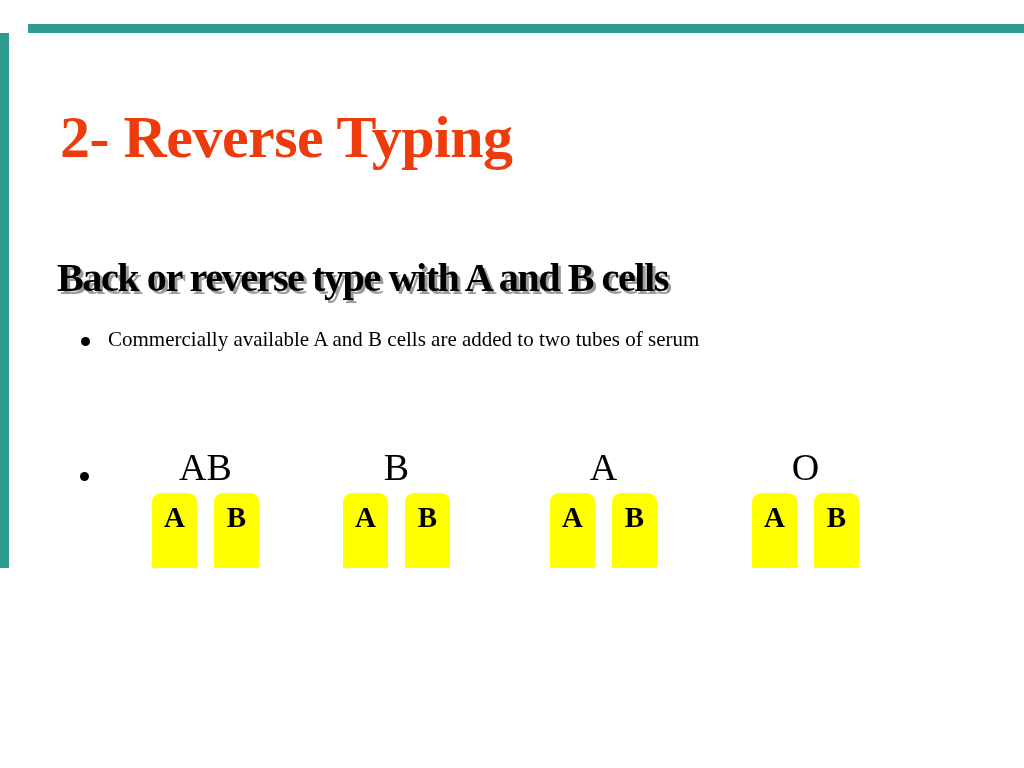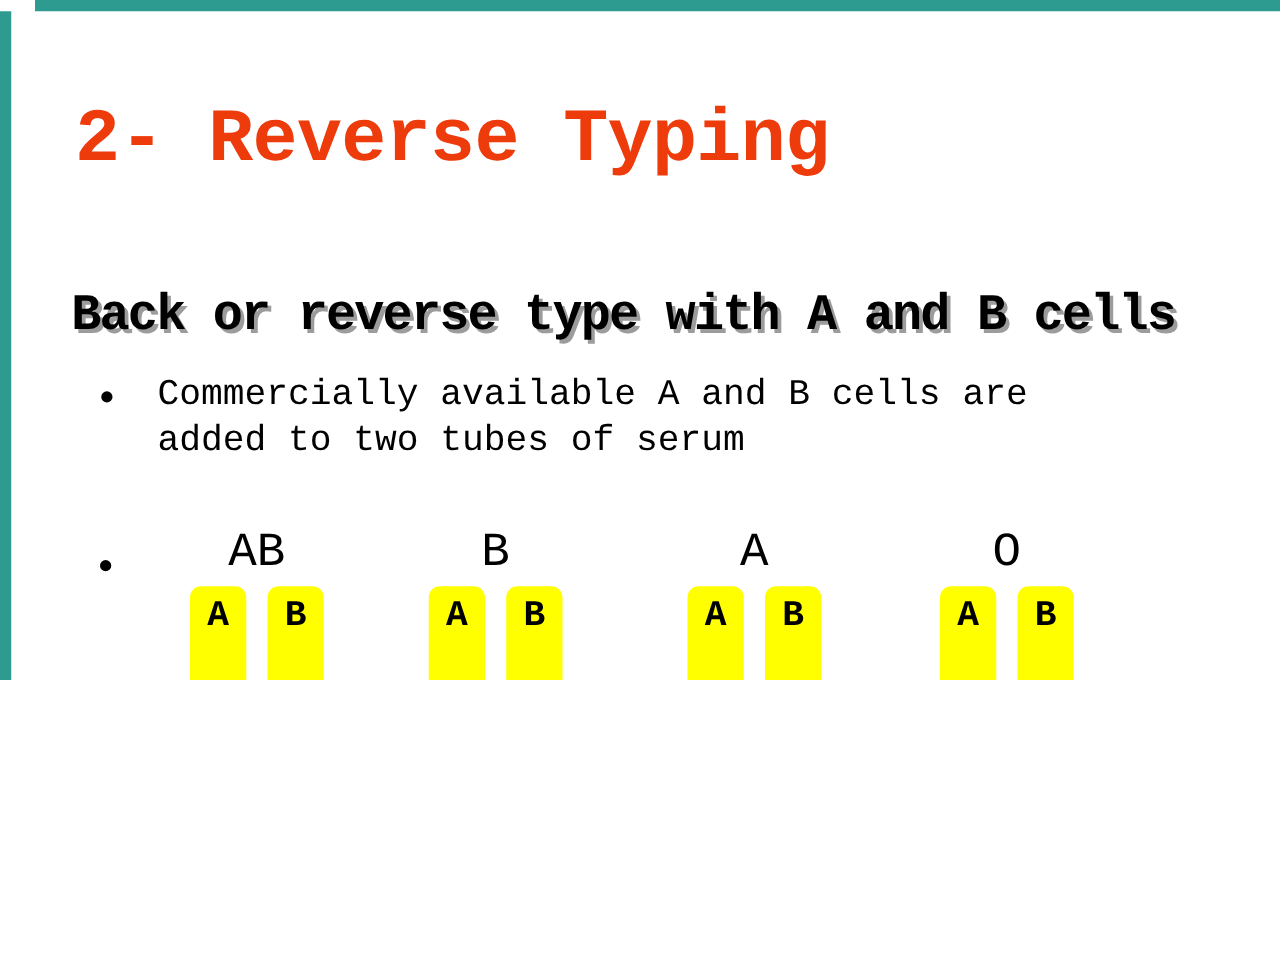--- a/index.html
+++ b/index.html
@@ -1,22 +1,23 @@
 <!DOCTYPE html>
 <html style="--title-red: #EE3B0C; --accent-teal: #2E9B90; --tube-yellow: #FFFF00; --cell-red: #D40018; --cell-red-dark: #7E0000;"><head>
 <meta charset="utf-8">
 <style>
   html,body{margin:0;padding:0;background:#fff;}
   .slide{
     position:relative;
     width:1024px;height:544px;
     background:#fff;
     overflow:hidden;
-    font-family:Liberation Mono, monospace;
+    font-family:Liberation Serif, serif;
     color:#000;
+    margin-top:24px;
   }
   
   .accent-top{
     position:absolute;left:28px;top:0;width:996px;height:9px;
     background:var(--accent-teal,#2E9B90);
   }
   .accent-left{
     position:absolute;left:0;top:9px;width:9px;height:759px;
     background:var(--accent-teal,#2E9B90);
   }
@@ -35,22 +36,22 @@
     text-shadow:3px 3px 0 #9c9c9c;
     white-space:nowrap;
   }
   .bullet-dot{
     position:absolute;width:9px;height:9px;border-radius:50%;
     background:#000;
   }
   .dot-1{left:81px;top:313px;}
   .dot-2{left:80px;top:448px;}
   .bullet1-text{
-    position:absolute;left:126px;top:297px;width:800px;
-    font-size:29px;line-height:37px;font-weight:400;
+    position:absolute;left:108px;top:297px;width:800px;
+    font-size:21px;line-height:37px;font-weight:400;
   }
   
   .tube-group{
     position:absolute;top:423px;width:107px;
   }
   .g1{left:152px;} .g2{left:343px;} .g3{left:550px;} .g4{left:752px;}
   .blood-type-label{
     text-align:center;
     font-size:38px;line-height:40px;font-weight:400;
     height:46px;

